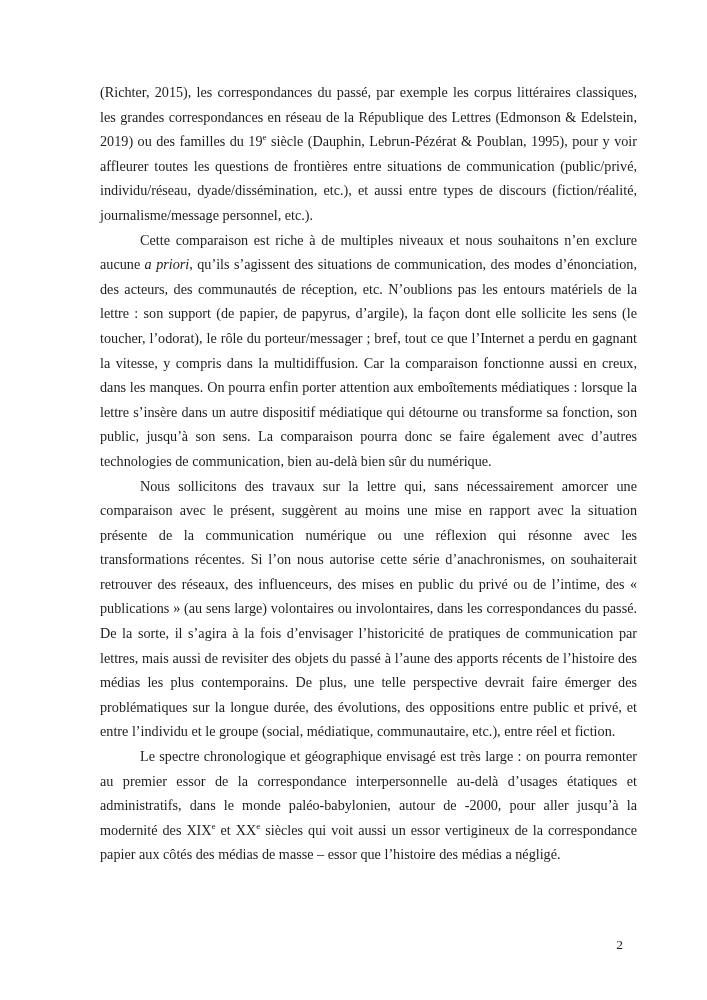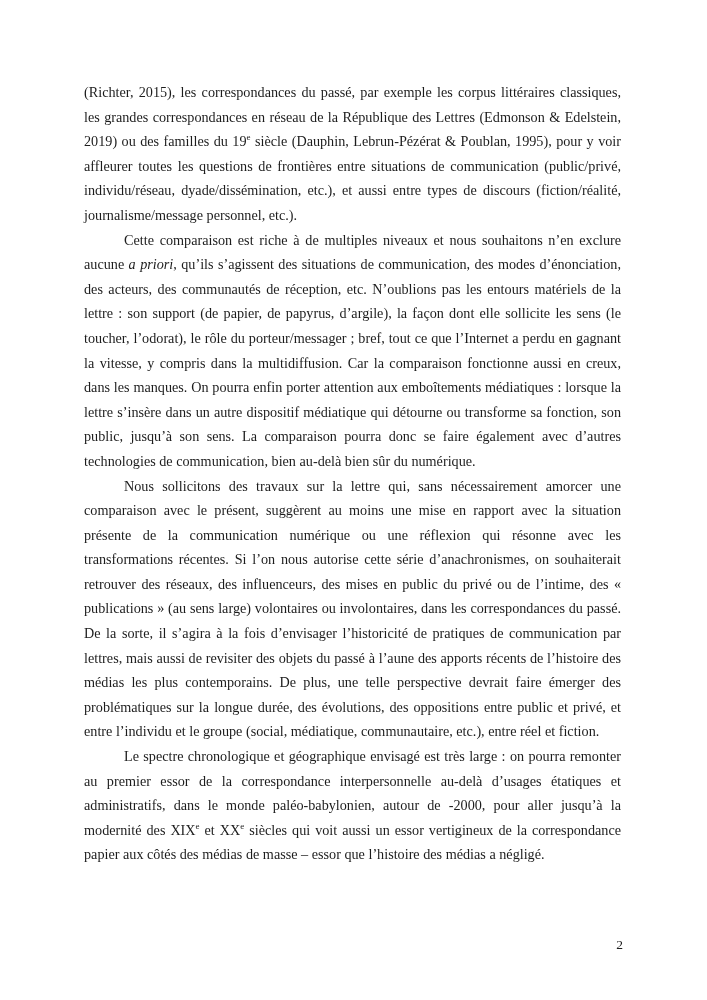--- a/index.html
+++ b/index.html
@@ -11,21 +11,21 @@
     position: relative;
     width: 707px;
     height: 1000px;
     background: #ffffff;
     overflow: hidden;
     font-family: "Liberation Serif", "DejaVu Serif", serif;
     color: #1c1c1c;
   }
   .content {
     position: absolute;
-    left: 84px;
+    left: 100px;
     top: 80px;
     width: 537px;
     font-size: 14.2px;
     line-height: 24.6px;
     text-align: justify;
   }
   .content p {
     margin: 0;
     padding: 0;
     text-indent: 40px;

